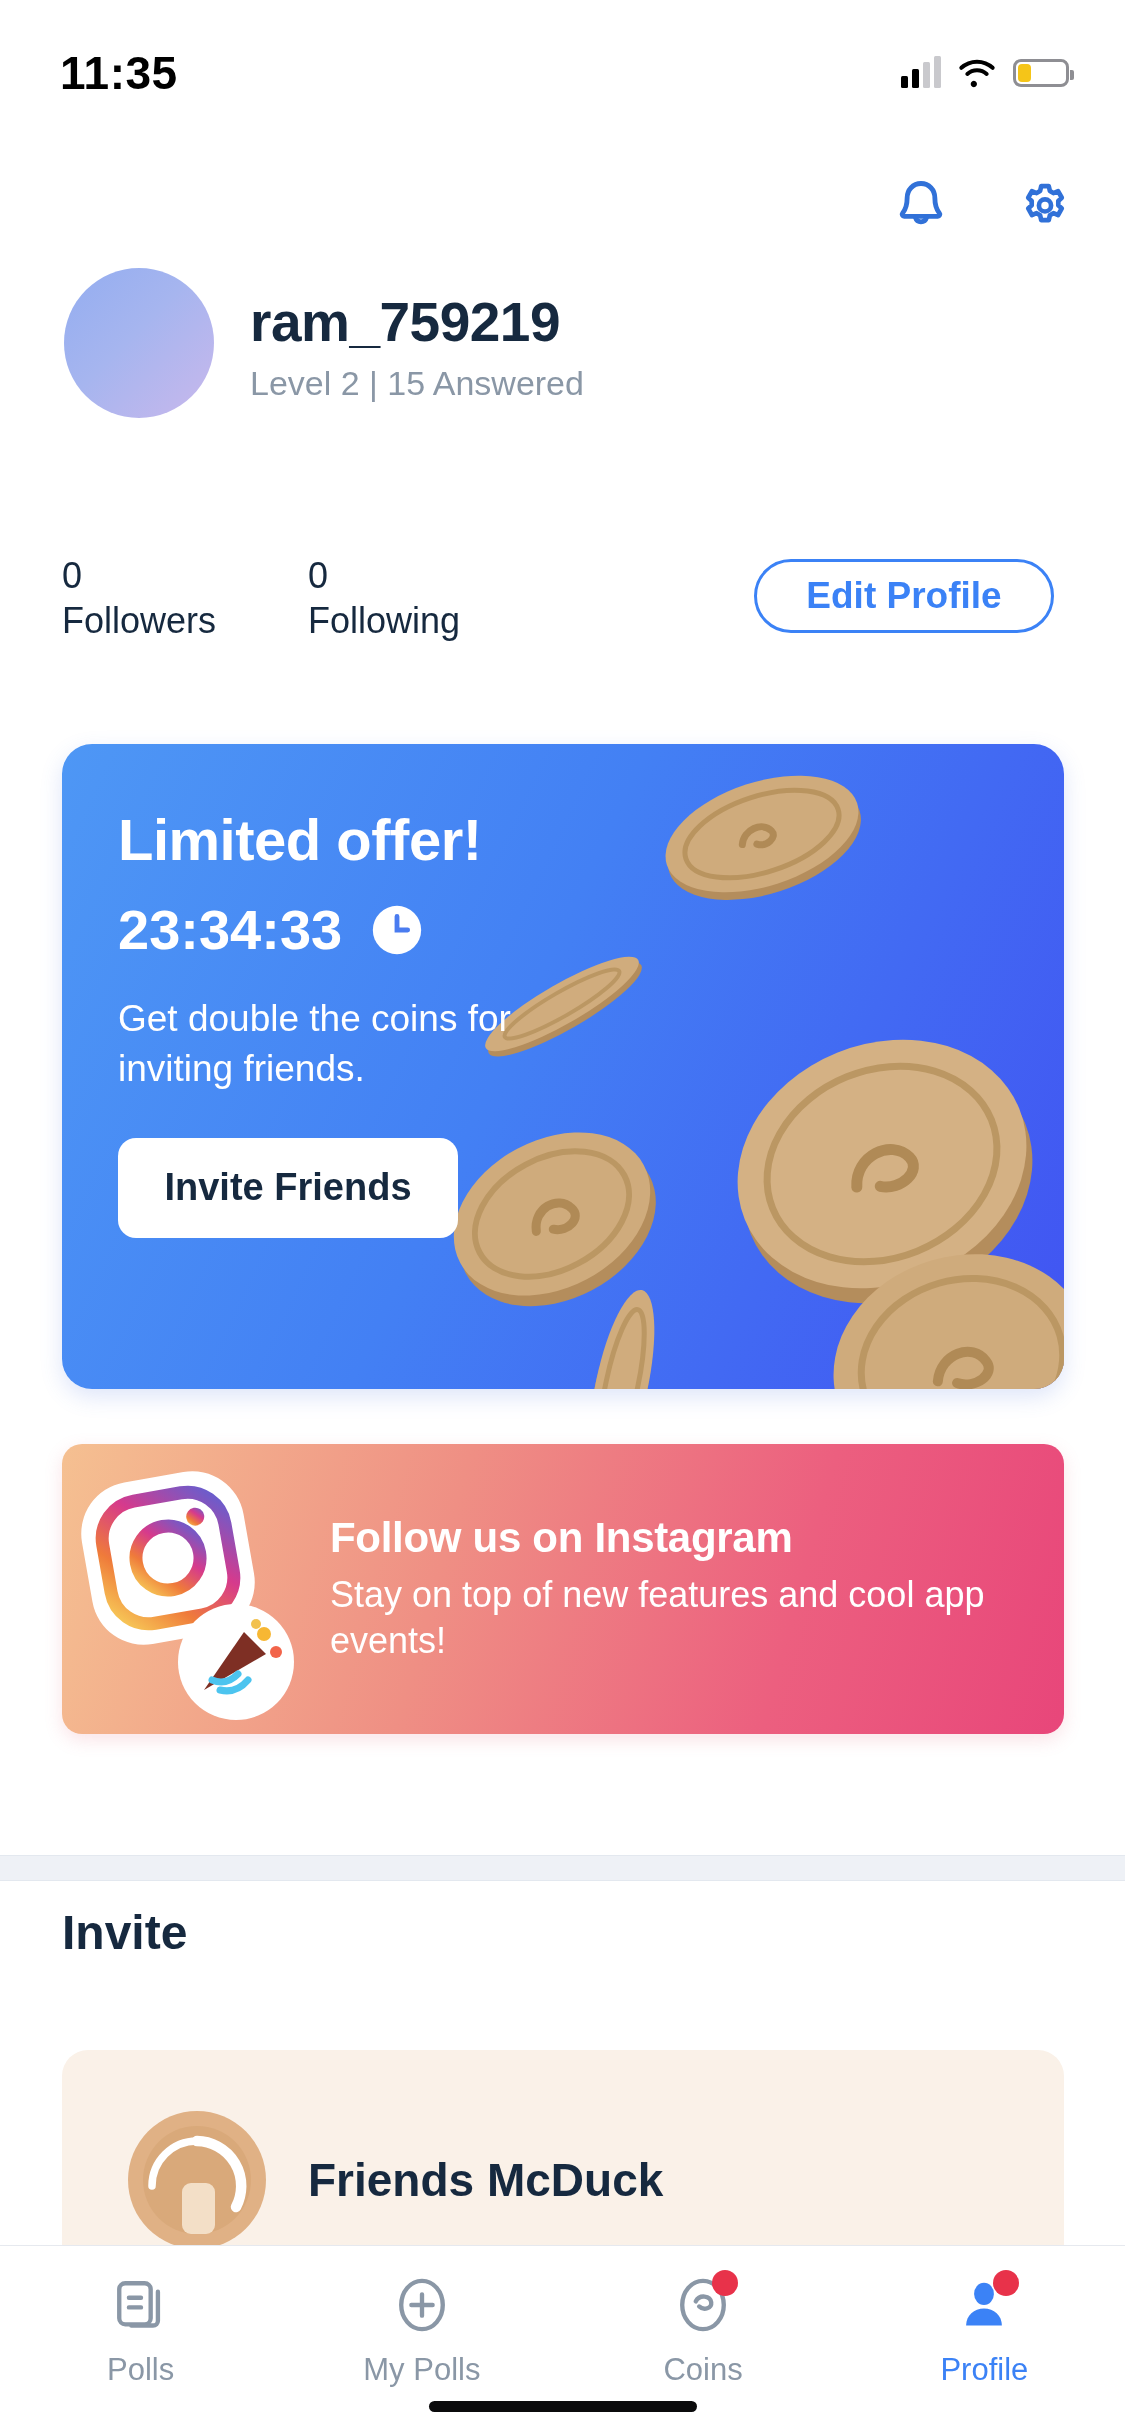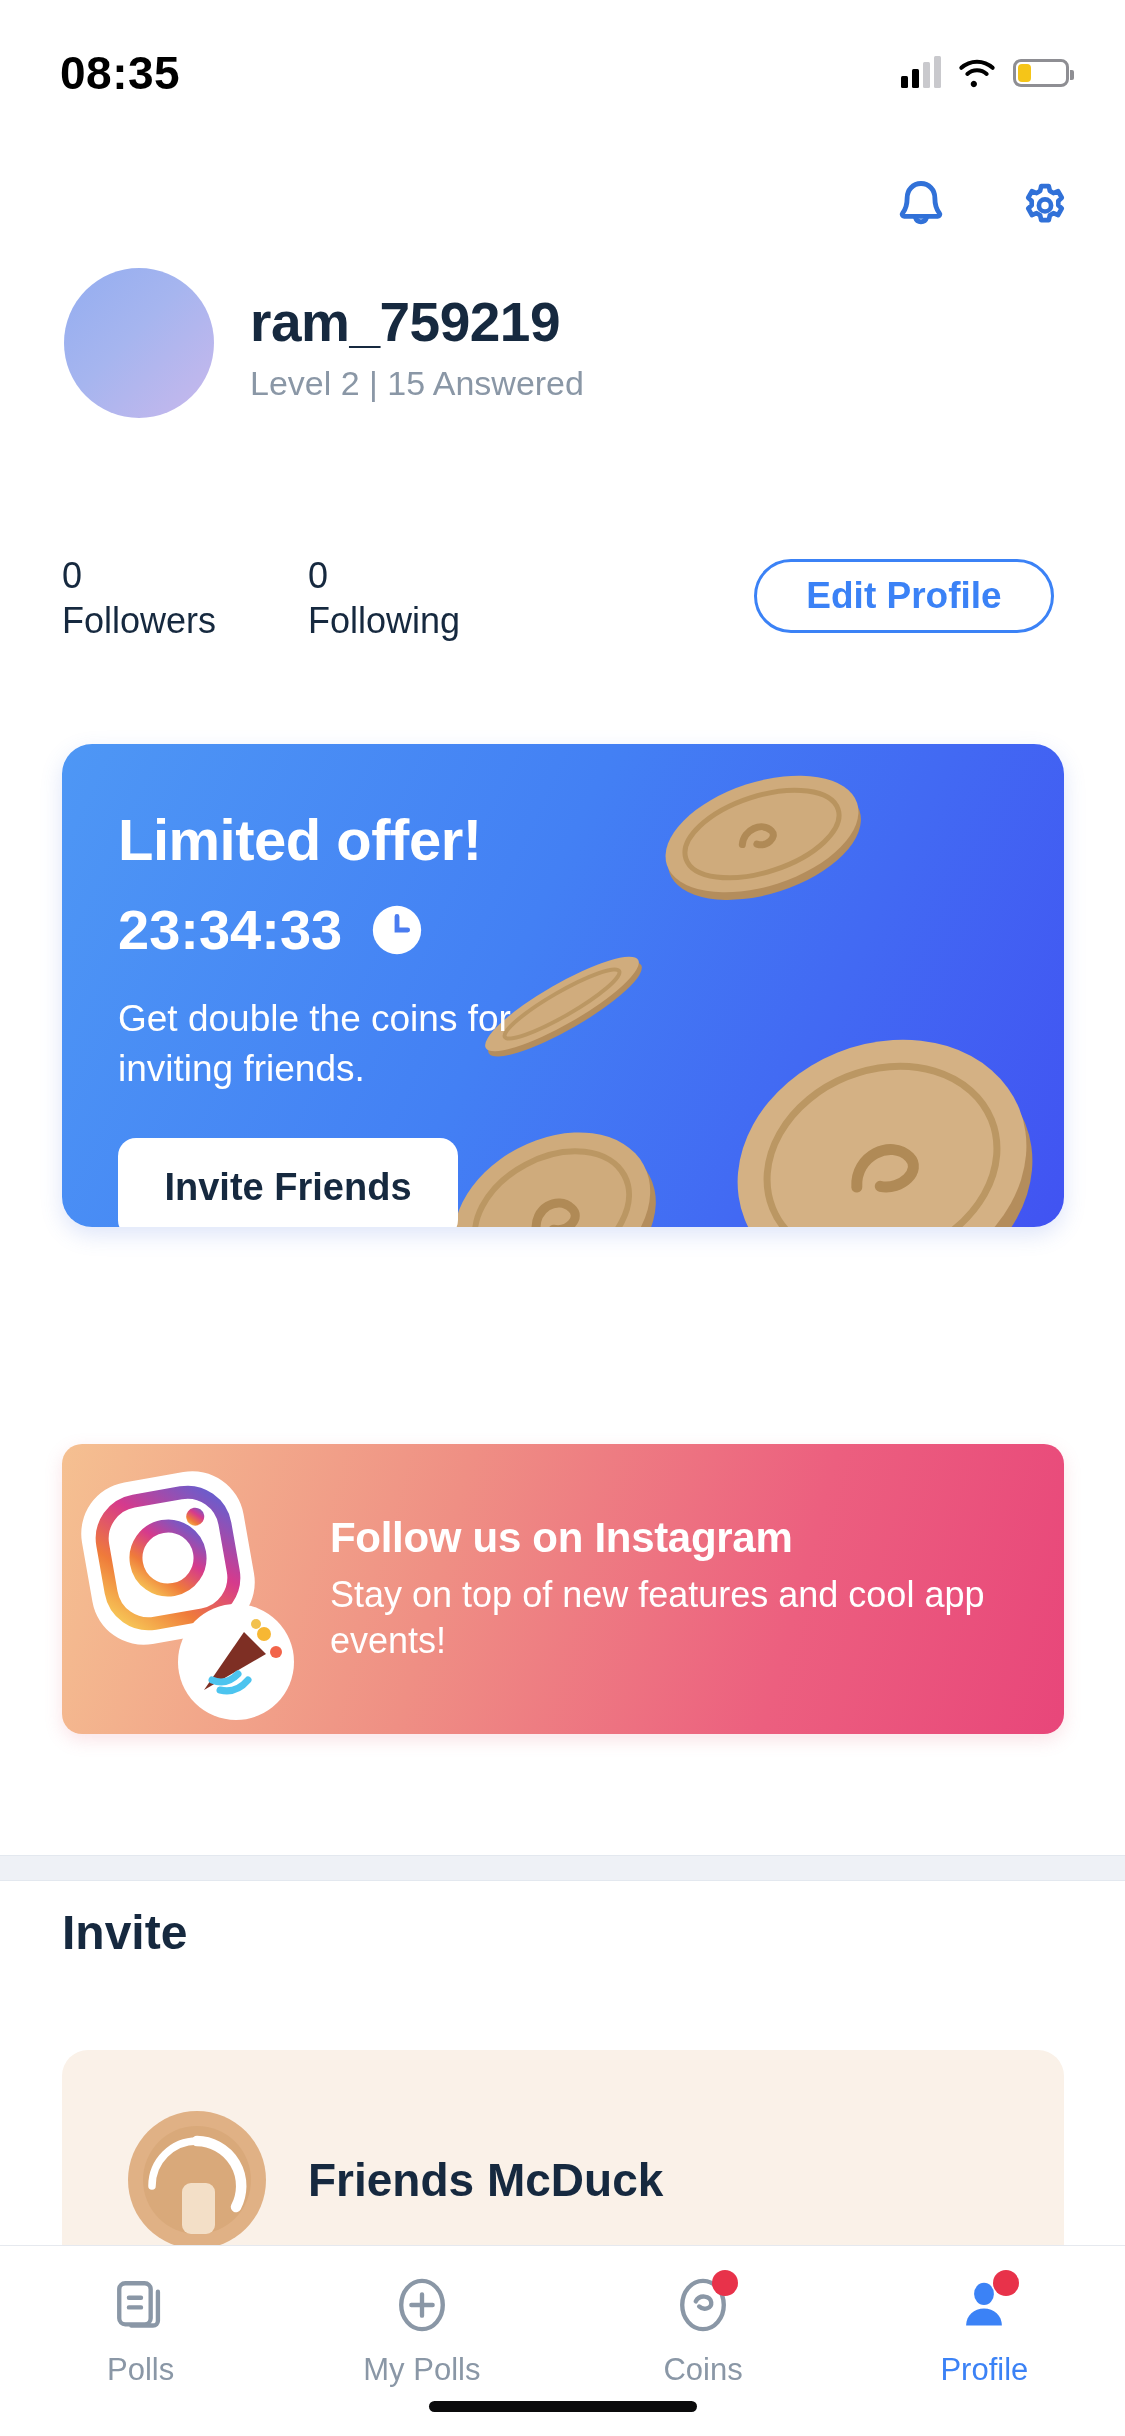--- a/index.html
+++ b/index.html
@@ -47,21 +47,21 @@
   .stat{ display:flex;flex-direction:column;}
   .stat:nth-child(2){ margin-left:92px;}
   .stat .n{ font-size:36px;color:#16293f;line-height:1.25;}
   .stat .l{ font-size:36px;color:#16293f;font-weight:500;line-height:1.25;}
   .editbtn{ margin-left:auto; margin-right:8px; margin-top:6px;
     width:300px;height:74px;border:3px solid #3b82f6;border-radius:37px;background:#fff;
     display:flex;align-items:center;justify-content:center;
     font-size:37px;font-weight:600;color:#3b82f6;cursor:pointer;}
 
   
-  .offer{ position:absolute; top:744px; left:62px; width:1002px; height:483px;
+  .offer{ position:absolute; top:744px; left:62px; width:1002px; height:645px;
     border-radius:30px; overflow:hidden;
     background:linear-gradient(115deg,#4e97f5 0%,#4380f4 45%,#4153f2 100%);
     box-shadow:0 8px 22px rgba(70,110,220,.18);}
   .offer-body{ position:absolute; left:56px; top:62px; z-index:3;}
   .offer-h{ font-size:58px;font-weight:600;color:#fff;letter-spacing:-0.5px;}
   .timer{ display:flex;align-items:center;gap:26px;margin-top:24px;}
   .timer .t{ font-size:56px;font-weight:600;color:#fff;letter-spacing:0px;}
   .offer-sub{ font-size:37px;color:#fff;line-height:1.35;margin-top:32px;max-width:470px;font-weight:400;}
   .invite{ margin-top:44px;width:340px;height:100px;background:#fff;border-radius:18px;
     display:flex;align-items:center;justify-content:center;
@@ -99,21 +99,21 @@
   .tab.active .tlabel{ color:#3b82f6;}
   .tico{ position:relative;width:66px;height:66px;display:flex;align-items:center;justify-content:center;}
   .dot{ position:absolute; top:-2px; right:-2px; width:26px;height:26px;border-radius:50%;background:#e8324a;}
   .homebar{ position:absolute; bottom:24px; left:50%; transform:translateX(-50%);
     width:268px;height:11px;border-radius:6px;background:#0b0b0c;}
 </style>
 </head>
 <body>
 
 <div class="statusbar">
-  <div class="sb-time">08:35</div>
+  <div class="sb-time">11:35</div>
   <div class="sb-right">
     <div class="sig">
         <i></i>
         <i></i>
         <i></i>
         <i></i>
       </div>
     <svg width="40" height="30" viewBox="0 0 24 18">
       <path d="M12 15.6a1.9 1.9 0 1 0 0 .01z" fill="#000"></path>
       <path d="M6.2 9.6a8.6 8.6 0 0 1 11.6 0" stroke="#000" stroke-width="2.4" fill="none" stroke-linecap="round"></path>

